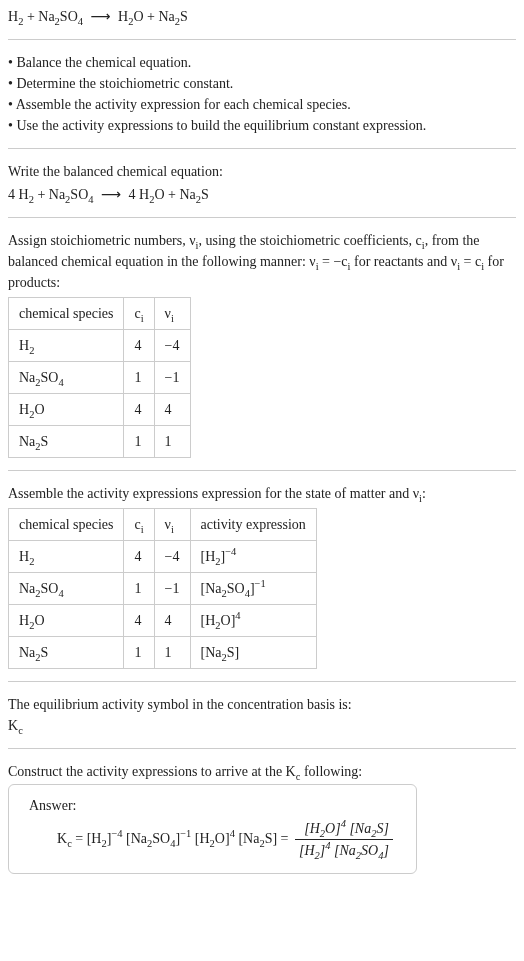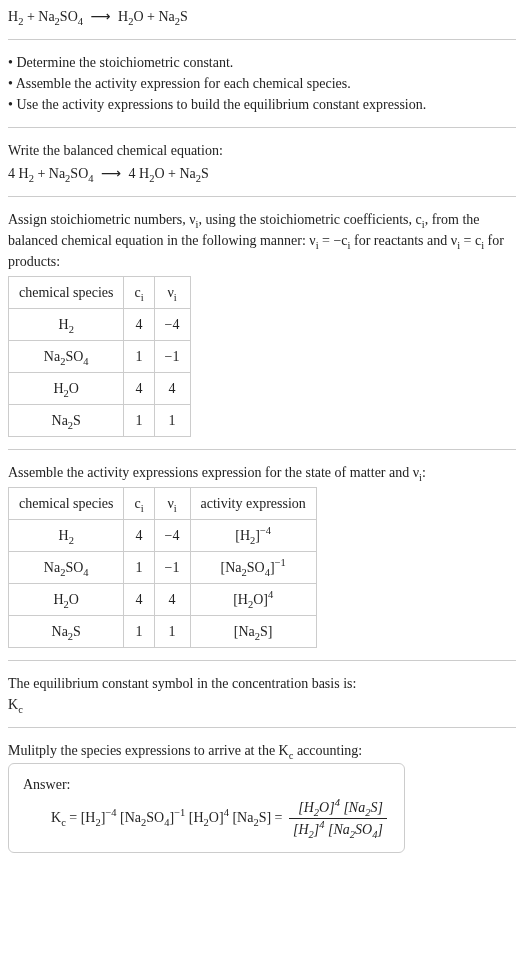--- a/index.html
+++ b/index.html
@@ -21,28 +21,28 @@
   .it { }
   .arrow { margin: 0 4px; }
   table {
     border-collapse: collapse;
     margin-top: 4px;
     margin-bottom: 4px;
   }
   th, td {
     border: 1px solid #ccc;
     padding: 5px 10px;
-    text-align: center;
+    text-align: left;
     font-weight: normal;
   }
   th { font-weight: normal; }
   .answer-box {
     border: 1px solid #ccc;
     border-radius: 6px;
-    padding: 10px 14px;
+    padding: 10px 20px;
     display: inline-block;
     margin-top: 2px;
   }
   .frac {
     display: inline-block;
     vertical-align: middle;
     text-align: right;
     margin: 0 3px;
     font-style: italic;
   }
@@ -62,20 +62,21 @@
     <span><span>H</span><span class="sub">2</span></span><span> + </span><span><span>Na</span><span class="sub">2</span><span>SO</span><span class="sub">4</span></span>
     <span class="arrow">⟶</span>
     <span><span>H</span><span class="sub">2</span><span>O</span></span><span> + </span><span><span>Na</span><span class="sub">2</span><span>S</span></span>
   </div>
 </div>
 
 <hr>
 
 
 <div>
+  <div>• Balance the chemical equation.</div>
   <div>• Determine the stoichiometric constant.</div>
   <div>• Assemble the activity expression for each chemical species.</div>
   <div>• Use the activity expressions to build the equilibrium constant expression.</div>
 </div>
 
 <hr>
 
 
 <div>
   <div>Write the balanced chemical equation:</div>
@@ -164,29 +165,29 @@
     <td>1</td>
     <td><span>[Na</span><span class="sub">2</span><span>S]</span></td>
   </tr>
 </tbody>
   </table>
 
 <hr>
 
 
 <div>
-  <div>The equilibrium constant symbol in the concentration basis is:</div>
+  <div>The equilibrium activity symbol in the concentration basis is:</div>
   <div><span class="it">K</span><span class="sub it">c</span></div>
 </div>
 
 <hr>
 
 
 <div>
-  <span>Mulitply the species expressions to arrive at the </span><span class="it"><span>K</span><span class="sub">c</span></span><span> accounting:</span>
+  <span>Construct the activity expressions to arrive at the </span><span class="it"><span>K</span><span class="sub">c</span></span><span> following:</span>
 </div>
 
 
 <div class="answer-box">
   <div>Answer:</div>
   <div class="indent eqline">
     <span class="it"><span>K</span><span class="sub">c</span></span><span> = </span><span><span>[H</span><span class="sub">2</span><span>]</span><span class="sup">−4</span></span><span> </span><span><span>[Na</span><span class="sub">2</span><span>SO</span><span class="sub">4</span><span>]</span><span class="sup">−1</span></span><span> </span><span><span>[H</span><span class="sub">2</span><span>O]</span><span class="sup">4</span></span><span> </span><span><span>[Na</span><span class="sub">2</span><span>S]</span></span><span> = </span><span class="frac">
       <span class="num"><span>[H</span><span class="sub">2</span><span>O]</span><span class="sup">4</span><span> </span><span>[Na</span><span class="sub">2</span><span>S]</span></span>
       <span class="den"><span>[H</span><span class="sub">2</span><span>]</span><span class="sup">4</span><span> </span><span>[Na</span><span class="sub">2</span><span>SO</span><span class="sub">4</span><span>]</span></span>
     </span>

